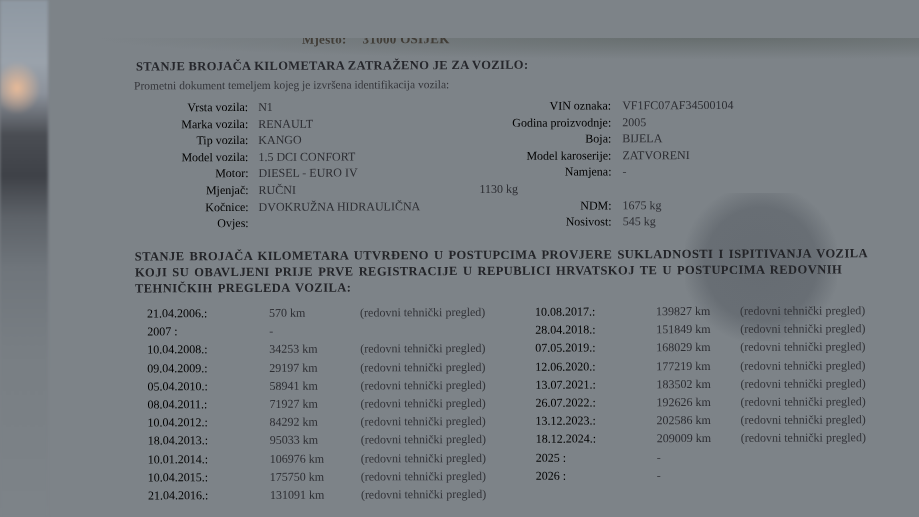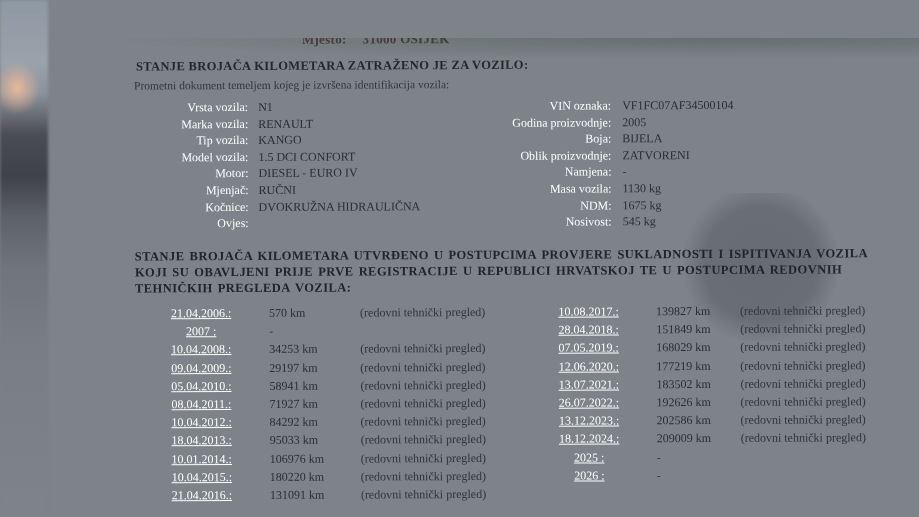--- a/index.html
+++ b/index.html
@@ -55,34 +55,34 @@
     letter-spacing:0.35px; color:#26272c; white-space:nowrap;
   }
   .ident-note{
     position:absolute; left:118px; top:40px; font-size:11.5px; color:#34353a;
     letter-spacing:0px; white-space:nowrap;
   }
   .kv{position:absolute; top:60px; font-size:12px; line-height:16.6px;}
   .kv-left{left:100px;}
   .kv-right{left:452px;}
   .kv-row{display:flex; white-space:nowrap;}
-  .kv-row .lbl{flex:0 0 132px; text-align:right; color:#ffffff;}
+  .kv-row .lbl{flex:0 0 132px; text-align:right; color:#000000;}
   .kv-right .kv-row .lbl{flex:0 0 143px;}
   .kv-row .val{margin-left:10px; color:#2c2d32;text-align:right;}
   .kv-right .kv-row .val{margin-left:11px;}
   .h-history{
     position:absolute; left:118px; top:209px; font-size:12.5px; font-weight:bold;
     color:#232428; letter-spacing:0.45px; word-spacing:1.5px; line-height:16.2px;
     white-space:nowrap;
   }
   .readings{position:absolute; top:265px; font-size:12px; line-height:18.2px;}
   .rd-left{left:130px;}
   .rd-right{left:518px;}
   .rd-row{display:flex; white-space:nowrap;}
-  .rd-row .date{flex:0 0 108px; text-align:center; color:#ffffff;text-decoration:underline;}
+  .rd-row .date{flex:0 0 108px; text-align:left; color:#000000;}
   .rd-right .rd-row .date{flex:0 0 107px;}
   .rd-row .km{flex:0 0 77px; margin-left:14px; color:#2c2d32;}
   .rd-right .rd-row .km{flex:0 0 72px;}
   .rd-row .note{margin-left:14px; color:#323338;}
   .rd-right .rd-row .note{margin-left:12px;}
   
   .clip-marks{position:absolute; top:511px; height:6px; opacity:0.75;}
   .cm-a{left:292px; width:215px;
     background:repeating-linear-gradient(90deg, rgba(32,33,38,0.8) 0 2px, transparent 2px 7px, rgba(32,33,38,0.55) 7px 8px, transparent 8px 15px);}
   .cm-b{left:520px; width:140px;
@@ -152,29 +152,28 @@
           </div>
         <div class="kv-row">
             <span class="lbl">Godina proizvodnje:</span>
             <span class="val">2005</span>
           </div>
         <div class="kv-row">
             <span class="lbl">Boja:</span>
             <span class="val">BIJELA</span>
           </div>
         <div class="kv-row">
-            <span class="lbl">Oblik proizvodnje:</span>
+            <span class="lbl">Model karoserije:</span>
             <span class="val">ZATVORENI</span>
           </div>
         <div class="kv-row">
             <span class="lbl">Namjena:</span>
             <span class="val">-</span>
           </div>
         <div class="kv-row">
-            <span class="lbl">Masa vozila:</span>
             <span class="val">1130 kg</span>
           </div>
         <div class="kv-row">
             <span class="lbl">NDM:</span>
             <span class="val">1675 kg</span>
           </div>
         <div class="kv-row">
             <span class="lbl">Nosivost:</span>
             <span class="val">545 kg</span>
           </div>
@@ -227,21 +226,21 @@
             <span class="km">95033 km</span>
             <span class="note">(redovni tehnički pregled)</span>
           </div>
         <div class="rd-row">
             <span class="date">10.01.2014.:</span>
             <span class="km">106976 km</span>
             <span class="note">(redovni tehnički pregled)</span>
           </div>
         <div class="rd-row">
             <span class="date">10.04.2015.:</span>
-            <span class="km">180220 km</span>
+            <span class="km">175750 km</span>
             <span class="note">(redovni tehnički pregled)</span>
           </div>
         <div class="rd-row">
             <span class="date">21.04.2016.:</span>
             <span class="km">131091 km</span>
             <span class="note">(redovni tehnički pregled)</span>
           </div>
       </div>
 
       <div class="readings rd-right">

